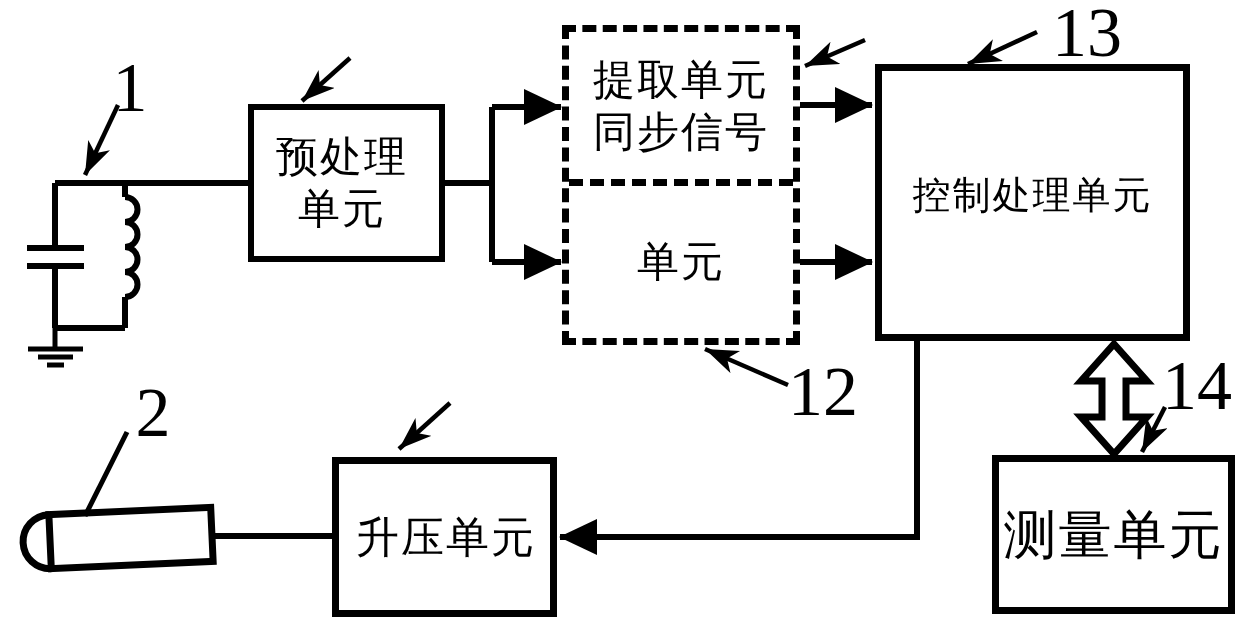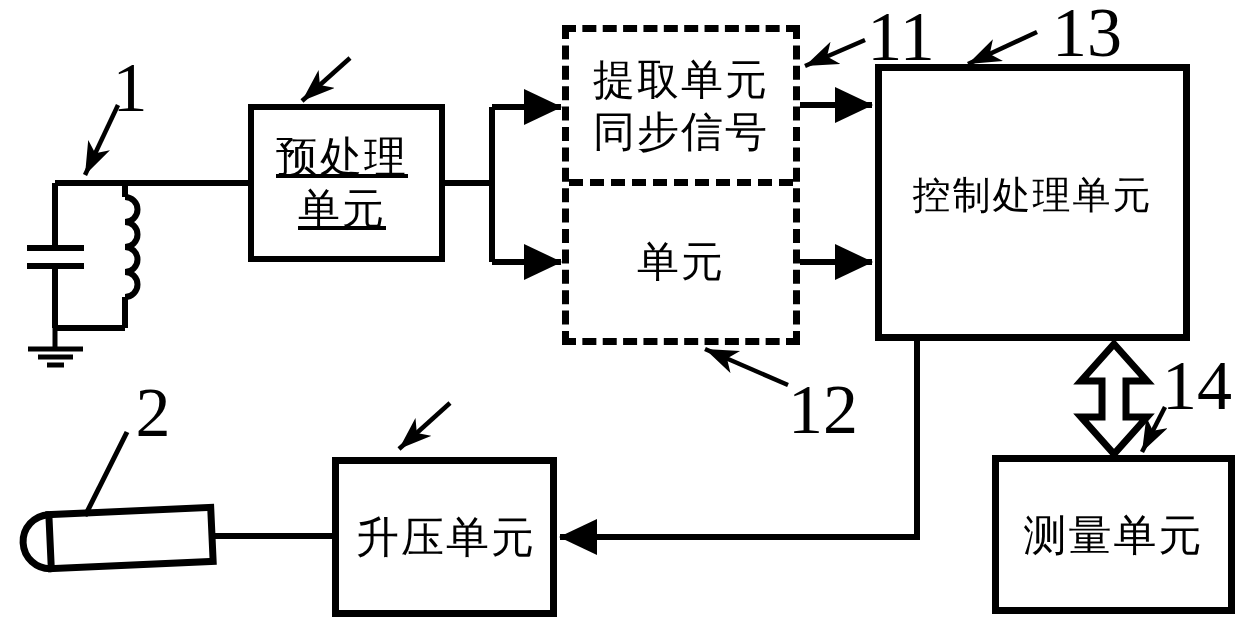--- a/index.html
+++ b/index.html
@@ -90,46 +90,45 @@
   </svg>
 
   <div class="box solidbox" style="left:248px;top:104px;width:197px;height:158px;"></div>
   <div class="box thickbox" style="left:875px;top:64px;width:315px;height:277px;"></div>
   <div class="box thickbox" style="left:992px;top:455px;width:243px;height:159px;"></div>
   <div class="box thickbox" style="left:332px;top:457px;width:225px;height:160px;"></div>
 
   <div class="box dashedbox" style="left:562px;top:25px;width:238px;height:320px;"></div>
   <div class="divider" style="left:569px;top:179px;width:224px;"></div>
 
-  <div class="blocktext" style="left:254px;top:110px;width:176px;height:146px;text-decoration:underline;">
+  <div class="blocktext" style="left:254px;top:110px;width:176px;height:146px;">
     <span>预处理</span>
     <span>单元</span>
   </div>
 
   <div class="blocktext" style="left:569px;top:32px;width:224px;height:147px;">
     <span>提取单元</span>
     <span>同步信号</span>
   </div>
 
   <div class="blocktext" style="left:569px;top:186px;width:224px;height:152px;">
     <span>单元</span>
   </div>
 
   <div class="blocktext" style="left:875px;top:64px;width:315px;height:261px;font-size:38px;">
     <span>控制处理单元</span>
   </div>
 
-  <div class="blocktext" style="left:992px;top:455px;width:243px;height:159px;font-size:43px;">
+  <div class="blocktext" style="left:992px;top:455px;width:243px;height:159px;font-size:53px;">
     <span>测量单元</span>
   </div>
 
   <div class="blocktext" style="left:332px;top:457px;width:228px;height:160px;font-size:43px;">
     <span>升压单元</span>
   </div>
 
   <div class="reflabel" style="left:85px;top:52px;">1</div>
   <div class="reflabel" style="left:108px;top:377px;">2</div>
-  <div class="reflabel" style="left:856px;top:1px;">11</div>
-  <div class="reflabel" style="left:778px;top:356px;margin-top:18px;">12</div>
+  <div class="reflabel" style="left:778px;top:356px;">12</div>
   <div class="reflabel" style="left:1042px;top:-3px;">13</div>
   <div class="reflabel" style="left:1152px;top:350px;">14</div>
 
 </div>
 
 </body></html>

